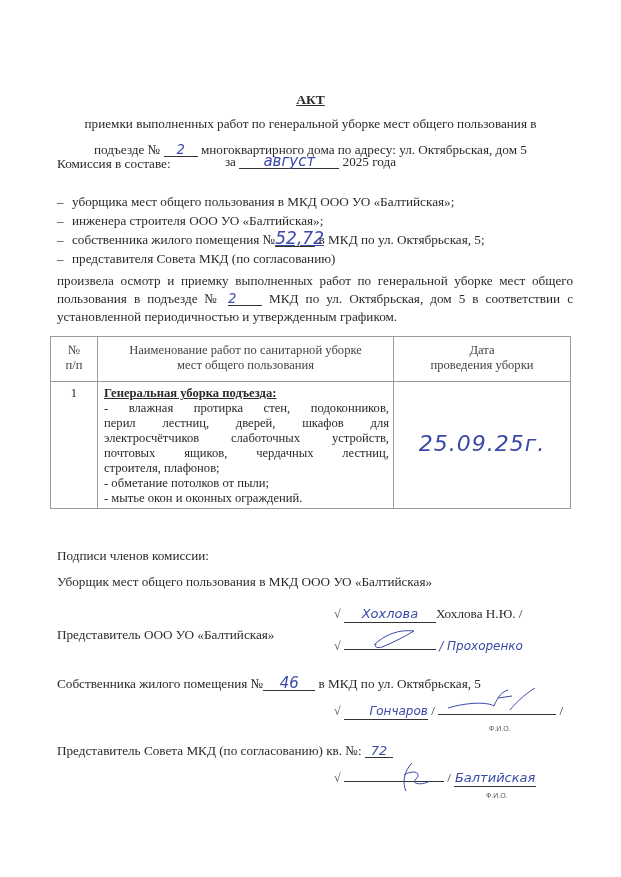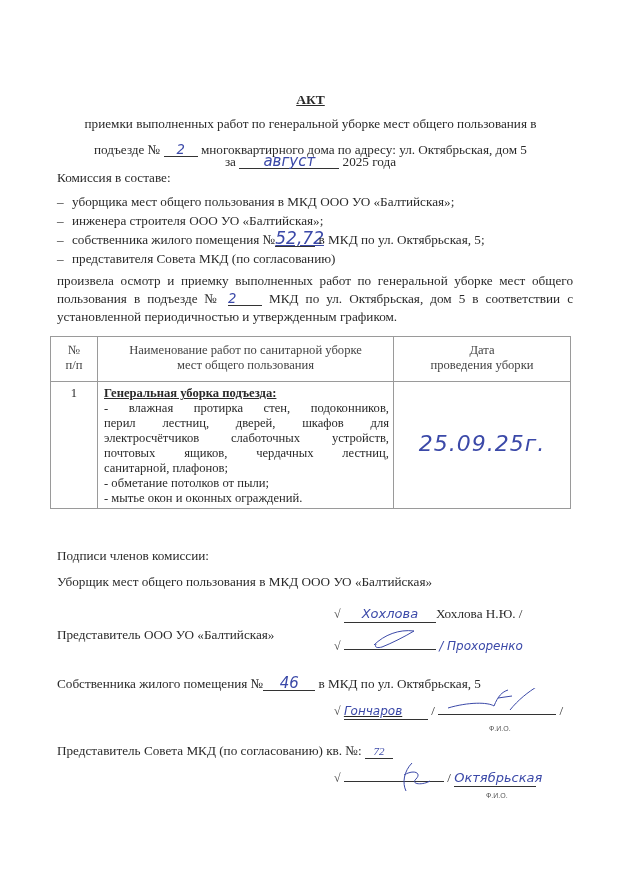--- a/index.html
+++ b/index.html
@@ -39,21 +39,21 @@
   <span>подъезде №</span>
   <span class="blank" style="width:34px;"><span class="hand">2</span></span>
   <span>многоквартирного дома по адресу: ул. Октябрьская, дом 5</span>
 </div>
 <div class="abs center t13" style="top:154px;">
   <span>за</span>
   <span class="blank" style="width:100px;"><span class="hand" style="font-size:15px;">август</span></span>
   <span>2025 года</span>
 </div>
 
-<div class="abs t13" style="left:57px; top:170px;">Комиссия в составе:</div>
+<div class="abs t13" style="left:57px; top:156px;">Комиссия в составе:</div>
 
 <div class="abs t13 dash" style="top:194px;">–</div>
 <div class="abs t13 item" style="top:194px;">уборщика мест общего пользования в МКД ООО УО «Балтийская»;</div>
 
 <div class="abs t13 dash" style="top:213px;">–</div>
 <div class="abs t13 item" style="top:213px;">инженера строителя ООО УО «Балтийская»;</div>
 
 <div class="abs t13 dash" style="top:232px;">–</div>
 <div class="abs t13 item" style="top:232px;">
   <span>собственника жилого помещения №</span><span class="blank" style="width:40px;"><span class="hand" style="font-size:17px;text-decoration:underline;">52,72</span></span>
@@ -89,21 +89,21 @@
   </tr>
   <tr>
     <td class="c1" style="text-align:center; padding-top:4px;">1</td>
     <td class="c2">
       <div class="cell-body">
         <span class="cell-head">Генеральная уборка подъезда:</span>
         <span class="line">- влажная протирка стен, подоконников,</span>
         <span class="line">перил лестниц, дверей, шкафов для</span>
         <span class="line">электросчётчиков слаботочных устройств,</span>
         <span class="line">почтовых ящиков, чердачных лестниц,</span>
-        <span class="line last">санитарной, плафонов;</span>
+        <span class="line last">строителя, плафонов;</span>
         <span class="line last">- обметание потолков от пыли;</span>
         <span class="line last">- мытье окон и оконных ограждений.</span>
       </div>
     </td>
     <td class="date-cell">
       <span class="hand date-hand">25.09.25г.</span>
     </td>
   </tr>
 </tbody>
   </table>
@@ -126,38 +126,38 @@
   </span>
   <span class="hand" style="font-size:12px;">/ <span>Прохоренко</span></span>
 </div>
 
 <div class="abs t13" style="left:57px; top:676px;">
   <span>Собственника жилого помещения №</span><span class="blank" style="width:52px;"><span class="hand" style="font-size:15px;">46</span></span>
   <span>в МКД по ул. Октябрьская, 5</span>
 </div>
 <div class="abs t13" style="left:334px; top:703px;">
   <span class="check">√</span>
-  <span class="sig-line" style="width:84px; text-align:left;text-decoration:underline;"><span class="hand" style="font-size:12px;">Гончаров</span></span>
+  <span class="sig-line" style="width:84px; text-align:right;"><span class="hand" style="font-size:12px;">Гончаров</span></span>
   <span>/</span>
   <span class="sig-line" style="width:118px; position:relative;">
     <svg width="118" height="26" style="position:absolute; left:0; bottom:0;">
       <path d="M10 20 C 30 14, 50 14, 56 18 C 60 8, 64 4, 70 2 M60 10 L 74 8 M72 22 C 80 12, 90 4, 100 -2" stroke="#3b49a8" fill="none" stroke-width="1"></path>
     </svg>
   </span>
   <span>/</span>
   <div class="fio" style="position:absolute; left:155px; top:18px;">Ф.И.О.</div>
 </div>
 
 <div class="abs t13" style="left:57px; top:743px;">
   <span>Представитель   Совета МКД (по согласованию) кв. №:</span>
-  <span class="blank" style="width:28px;"><span class="hand" style="font-size:11px;font-family:Liberation Serif, serif;">72</span></span>
+  <span class="blank" style="width:28px;"><span class="hand" style="font-size:13px;">72</span></span>
 </div>
 <div class="abs t13" style="left:334px; top:770px;">
   <span class="check">√</span>
   <span class="sig-line" style="width:100px; position:relative;">
     <svg width="100" height="30" style="position:absolute; left:0; bottom:-10px;">
       <path d="M68 2 C 60 10, 58 22, 62 30 M60 14 C 70 8, 78 12, 72 18 C 66 24, 80 24, 86 20" stroke="#3b49a8" fill="none" stroke-width="1"></path>
     </svg>
   </span>
   <span>/</span>
-  <span class="sig-line" style="width:82px; text-align:center;"><span class="hand" style="font-size:13px;">Октябрьская</span></span>
+  <span class="sig-line" style="width:82px; text-align:center;"><span class="hand" style="font-size:13px;">Балтийская</span></span>
   <div class="fio" style="position:absolute; left:152px; top:18px;">Ф.И.О.</div>
 </div>
 
 </body></html>

